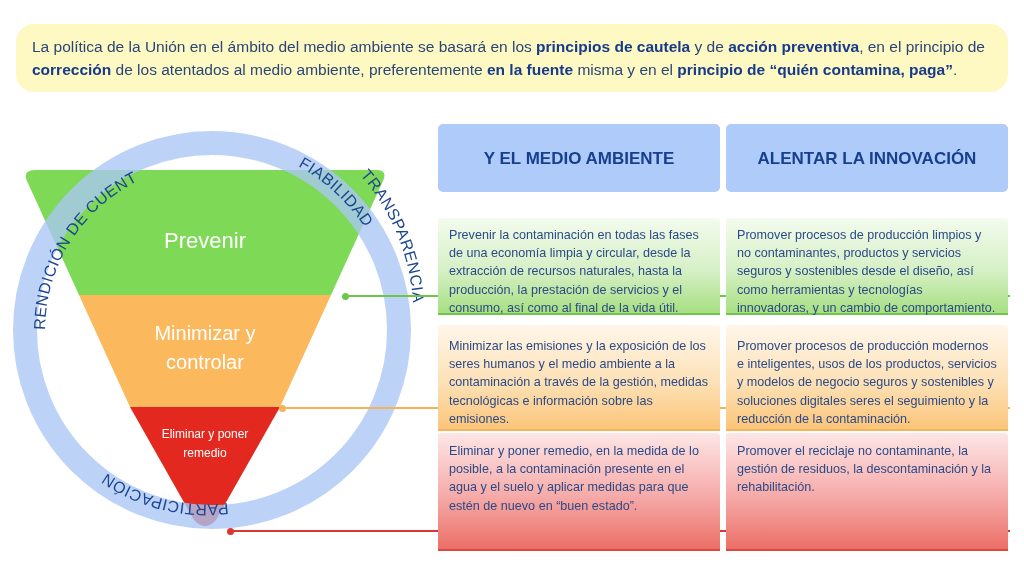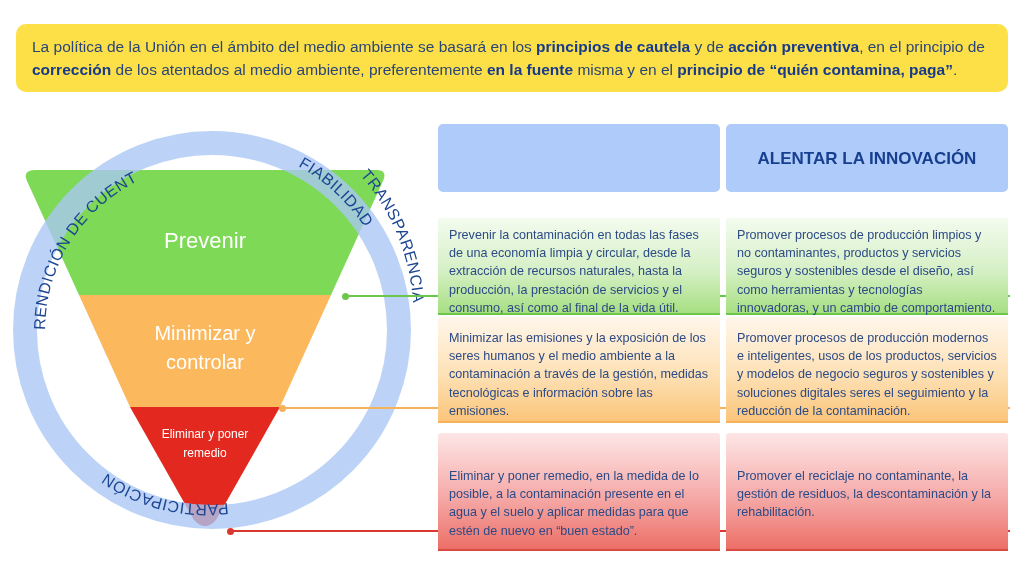--- a/index.html
+++ b/index.html
@@ -1,31 +1,31 @@
 <!DOCTYPE html>
 <html><head>
 <meta charset="utf-8">
 <style>
   html, body { margin:0; padding:0; background:#ffffff; }
   body { width:1024px; height:576px; position:relative; overflow:hidden;
          font-family:"Liberation Sans", "DejaVu Sans", sans-serif; }
   .banner { position:absolute; left:16px; top:24px; width:992px; height:68px;
-            background:#fde047; border-radius:10px; box-sizing:border-box;
+            background:#fef9c3; border-radius:18px; box-sizing:border-box;
             padding:11px 16px 0 16px; color:#2a4577; font-size:15.5px; line-height:23px; }
   .banner b { color:#173a8a; }
   .diagram { position:absolute; left:0; top:0; width:440px; height:576px; }
   .col-header { position:absolute; top:124px; height:68px; background:#aecbf9;
                 border-radius:5px; display:flex; align-items:center; justify-content:center;
                 text-align:center; color:#173f8f; font-weight:bold; font-size:17px; line-height:25px;
                 box-sizing:border-box; padding:0 10px; }
   .cell { position:absolute; box-sizing:border-box; padding:8px 10px 0 11px;
           font-size:12.6px; line-height:18.2px; color:#2c4a86; border-radius:3px 3px 0 0;margin-top:20px; }
   .row-green  { top:198px; height:97px; background:linear-gradient(#f3fbee 0%, #d6f0c6 55%, #a7df82 100%); border-bottom:2px solid #6cc64a; }
-  .row-orange { top:297px; height:106px; background:linear-gradient(#fff6ea 0%, #fde1b6 55%, #fbc57a 100%); border-bottom:2px solid #f4b35a; padding-top:12px; }
-  .row-red    { top:413px; height:118px; background:linear-gradient(#fde6e6 0%, #f5aaa8 55%, #ec6f67 100%); border-bottom:2px solid #d94a43; padding-top:34px; }
+  .row-orange { top:305px; height:106px; background:linear-gradient(#fff6ea 0%, #fde1b6 55%, #fbc57a 100%); border-bottom:2px solid #f4b35a; padding-top:12px; }
+  .row-red    { top:413px; height:118px; background:linear-gradient(#fde6e6 0%, #f5aaa8 55%, #ec6f67 100%); border-bottom:2px solid #d94a43; padding-top:9px; }
   .c1 { left:438px; width:282px; }
   .c2 { left:726px; width:282px; }
   .connector { position:absolute; height:2px; }
   .dot { position:absolute; width:7px; height:7px; border-radius:50%; }
 </style>
 </head>
 <body>
 
 <div class="banner">
   <span>La política de la Unión en el ámbito del medio ambiente se basará en los </span><b>principios de cautela</b><span> y de </span><b>acción preventiva</b><span>, en el principio de </span><b>corrección</b><span> de los atentados al medio ambiente, preferentemente </span><b>en la fuente</b><span> misma y en el </span><b>principio de “quién contamina, paga”</b><span>.</span>
@@ -69,20 +69,21 @@
 
 <div class="dot" style="left:342px; top:293px; background:#6cc64a;"></div>
 <div class="connector" style="left:346px; top:295px; width:664px; background:#6cc64a;"></div>
 <div class="dot" style="left:279px; top:405px; background:#f4b35a;"></div>
 <div class="connector" style="left:283px; top:407px; width:727px; background:#f4b35a;"></div>
 <div class="dot" style="left:227px; top:528px; background:#d9372f;"></div>
 <div class="connector" style="left:231px; top:530px; width:779px; background:#d9372f;"></div>
 
 <div class="col-header c1">
   <div>
+    <div>Y EL MEDIO AMBIENTE</div>
   </div>
 </div>
 <div class="col-header c2">
   <div>ALENTAR LA INNOVACIÓN</div>
 </div>
 
 <div class="cell row-green c1">Prevenir la contaminación en todas las fases de una economía limpia y circular, desde la extracción de recursos naturales, hasta la producción, la prestación de servicios y el consumo, así como al final de la vida útil.</div>
 <div class="cell row-green c2">Promover procesos de producción limpios y no contaminantes, productos y servicios seguros y sostenibles desde el diseño, así como herramientas y tecnologías innovadoras, y un cambio de comportamiento.</div>
 
 <div class="cell row-orange c1">Minimizar las emisiones y la exposición de los seres humanos y el medio ambiente a la contaminación a través de la gestión, medidas tecnológicas e información sobre las emisiones.</div>

